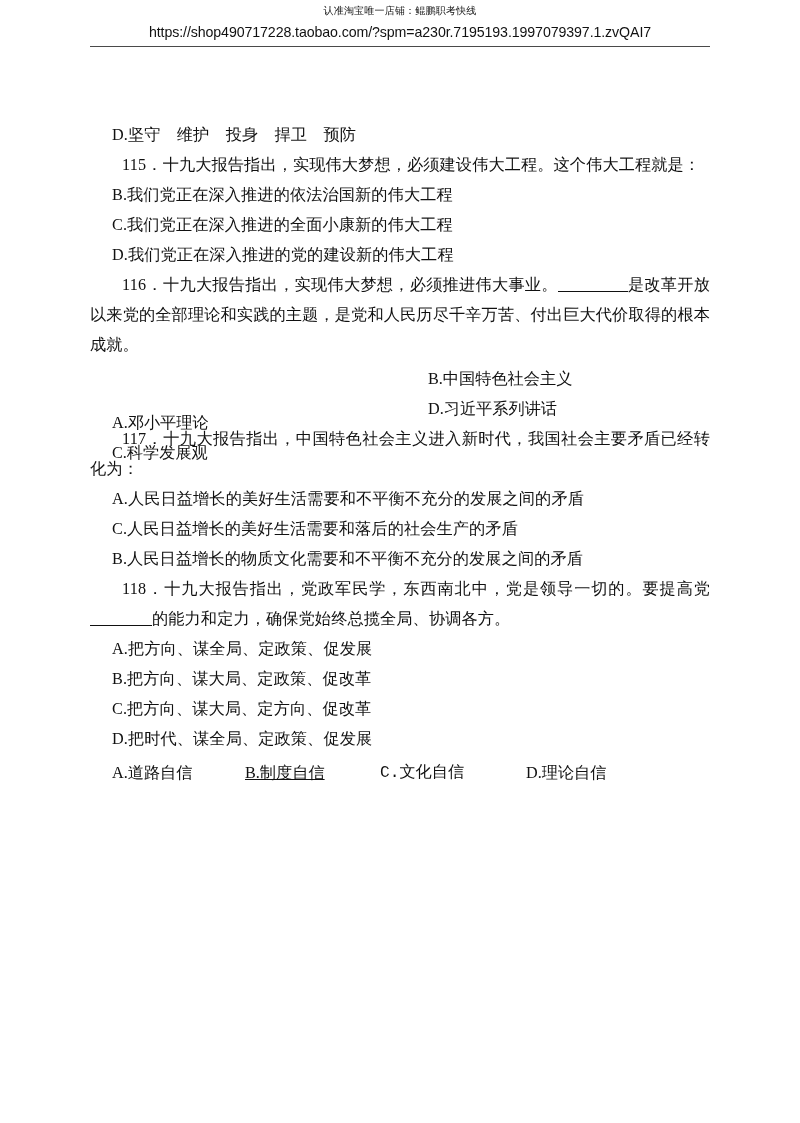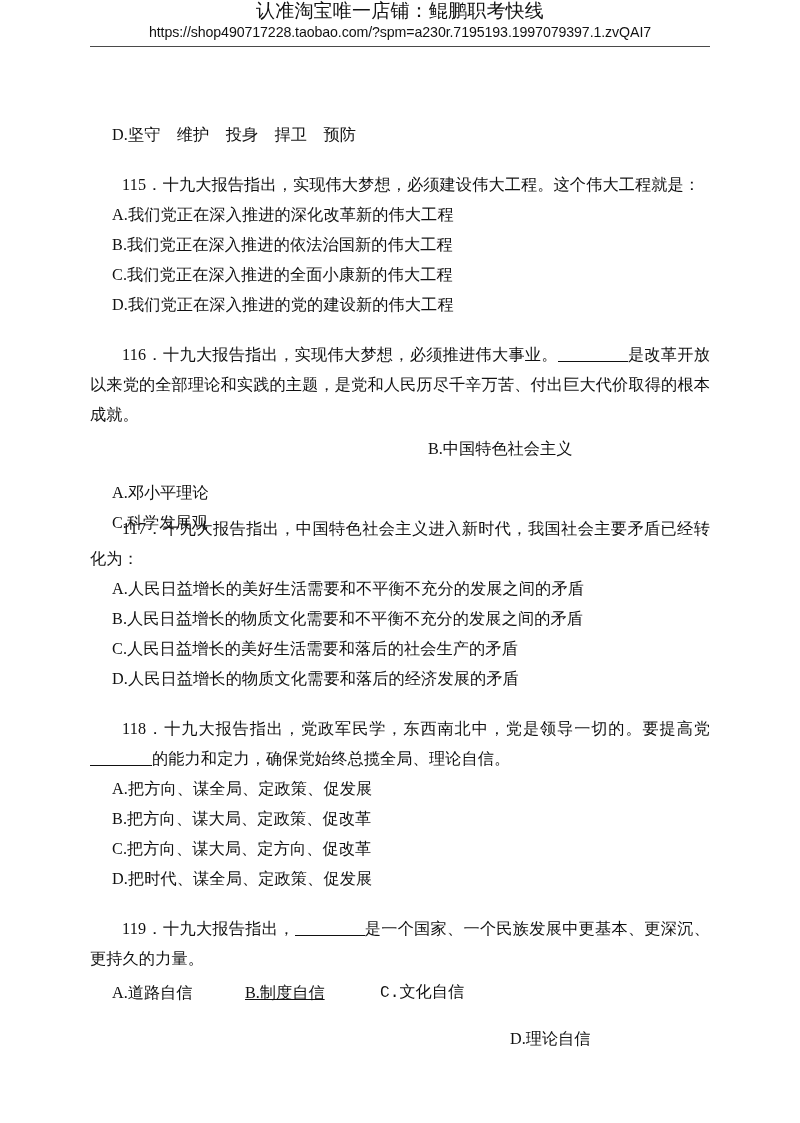--- a/index.html
+++ b/index.html
@@ -27,21 +27,21 @@
 
   
   .header {
     position: absolute;
     left: 90px;
     top: 0px;
     width: 620px;
     text-align: center;
   }
   .header-shop {
-    font-size: 19px;
+    font-size: 10px;
     line-height: 22px;
     letter-spacing: 0.2px;
     white-space: nowrap;
   }
   .header-url {
     font-family: "Liberation Sans", "DejaVu Sans", sans-serif;
     font-size: 14.2px;
     line-height: 20px;
     letter-spacing: -0.1px;
     white-space: nowrap;
@@ -76,21 +76,21 @@
   }
 
   
   .qstem {
     text-indent: 32px;
     white-space: normal;
     text-align: justify;
     text-justify: inter-ideograph;
   }
 
-  .gap-before-q { margin-top: 20px; }
+  .gap-before-q { margin-top: 0; }
   .gap-small { margin-top: 4px; }
 
   
   .blank {
     display: inline-block;
     border-bottom: 1.2px solid #111111;
     vertical-align: -2px;
   }
   .blank.w70 { width: 70px; }
   .blank.w62 { width: 62px; }
@@ -107,21 +107,21 @@
     top: 0;
     white-space: nowrap;
   }
 
   .c2a { left: 22px; margin-top: 44px; }
   .c2b { left: 338px; }
 
   .c4a { left: 22px; }
   .c4b { left: 155px; text-decoration: underline; }
   .c4c { left: 290px; font-family: Liberation Mono, monospace; }
-  .c4d { left: 420px; margin-top: 46px; }
+  .c4d { left: 436px; }
   .num {
     font-family: "Liberation Serif", "DejaVu Serif", serif;
     letter-spacing: 0.2px;
   }
 </style>
 </head>
 <body>
 
 <div class="page">
 
@@ -129,47 +129,45 @@
     <div class="header-shop">认准淘宝唯一店铺：鲲鹏职考快线</div>
     <div class="header-url">https://shop490717228.taobao.com/?spm=a230r.7195193.1997079397.1.zvQAI7</div>
   </div>
   <div class="header-rule"></div>
 
   <div class="content">
 
     <div class="line opt">D.坚守　维护　投身　捍卫　预防</div>
 
     <div class="line qstem gap-before-q"><span class="num">115．</span><span>十九大报告指出，实现伟大梦想，必须建设伟大工程。这个伟大工程就是：</span></div>
-    <div class="line opt">A.我们党正在深入推进的深化改革新的伟大工程</div>
     <div class="line opt">B.我们党正在深入推进的依法治国新的伟大工程</div>
     <div class="line opt">C.我们党正在深入推进的全面小康新的伟大工程</div>
     <div class="line opt">D.我们党正在深入推进的党的建设新的伟大工程</div>
 
     <div class="line qstem gap-before-q"><span class="num">116．</span><span>十九大报告指出，实现伟大梦想，必须推进伟大事业。</span><span class="blank w70"></span><span>是改革开放以来党的全部理论和实践的主题，是党和人民历尽千辛万苦、付出巨大代价取得的根本成就。</span></div>
     <div class="optrow gap-small">
       <span class="col c2a">A.邓小平理论</span>
       <span class="col c2b">B.中国特色社会主义</span>
     </div>
     <div class="optrow">
       <span class="col c2a">C.科学发展观</span>
+      <span class="col c2b">D.习近平系列讲话</span>
     </div>
 
     <div class="line qstem gap-before-q"><span class="num">117．</span><span>十九大报告指出，中国特色社会主义进入新时代，我国社会主要矛盾已经转化为：</span></div>
     <div class="line opt">A.人民日益增长的美好生活需要和不平衡不充分的发展之间的矛盾</div>
+    <div class="line opt">C.人民日益增长的美好生活需要和落后的社会生产的矛盾</div>
     <div class="line opt">B.人民日益增长的物质文化需要和不平衡不充分的发展之间的矛盾</div>
-    <div class="line opt">C.人民日益增长的美好生活需要和落后的社会生产的矛盾</div>
-    <div class="line opt">D.人民日益增长的物质文化需要和落后的经济发展的矛盾</div>
 
-    <div class="line qstem gap-before-q"><span class="num">118．</span><span>十九大报告指出，党政军民学，东西南北中，党是领导一切的。要提高党</span><span class="blank w62"></span><span>的能力和定力，确保党始终总揽全局、理论自信。</span></div>
+    <div class="line qstem gap-before-q"><span class="num">118．</span><span>十九大报告指出，党政军民学，东西南北中，党是领导一切的。要提高党</span><span class="blank w62"></span><span>的能力和定力，确保党始终总揽全局、协调各方。</span></div>
     <div class="line opt">A.把方向、谋全局、定政策、促发展</div>
     <div class="line opt">B.把方向、谋大局、定政策、促改革</div>
     <div class="line opt">C.把方向、谋大局、定方向、促改革</div>
     <div class="line opt">D.把时代、谋全局、定政策、促发展</div>
 
-    <div class="line qstem gap-before-q"><span class="num">119．</span><span>十九大报告指出，</span><span class="blank w70"></span><span>是一个国家、一个民族发展中更基本、更深沉、更持久的力量。</span></div>
     <div class="optrow gap-small">
       <span class="col c4a">A.道路自信</span>
       <span class="col c4b">B.制度自信</span>
       <span class="col c4c">C.文化自信</span>
       <span class="col c4d">D.理论自信</span>
     </div>
 
 
   </div>
 </div>

